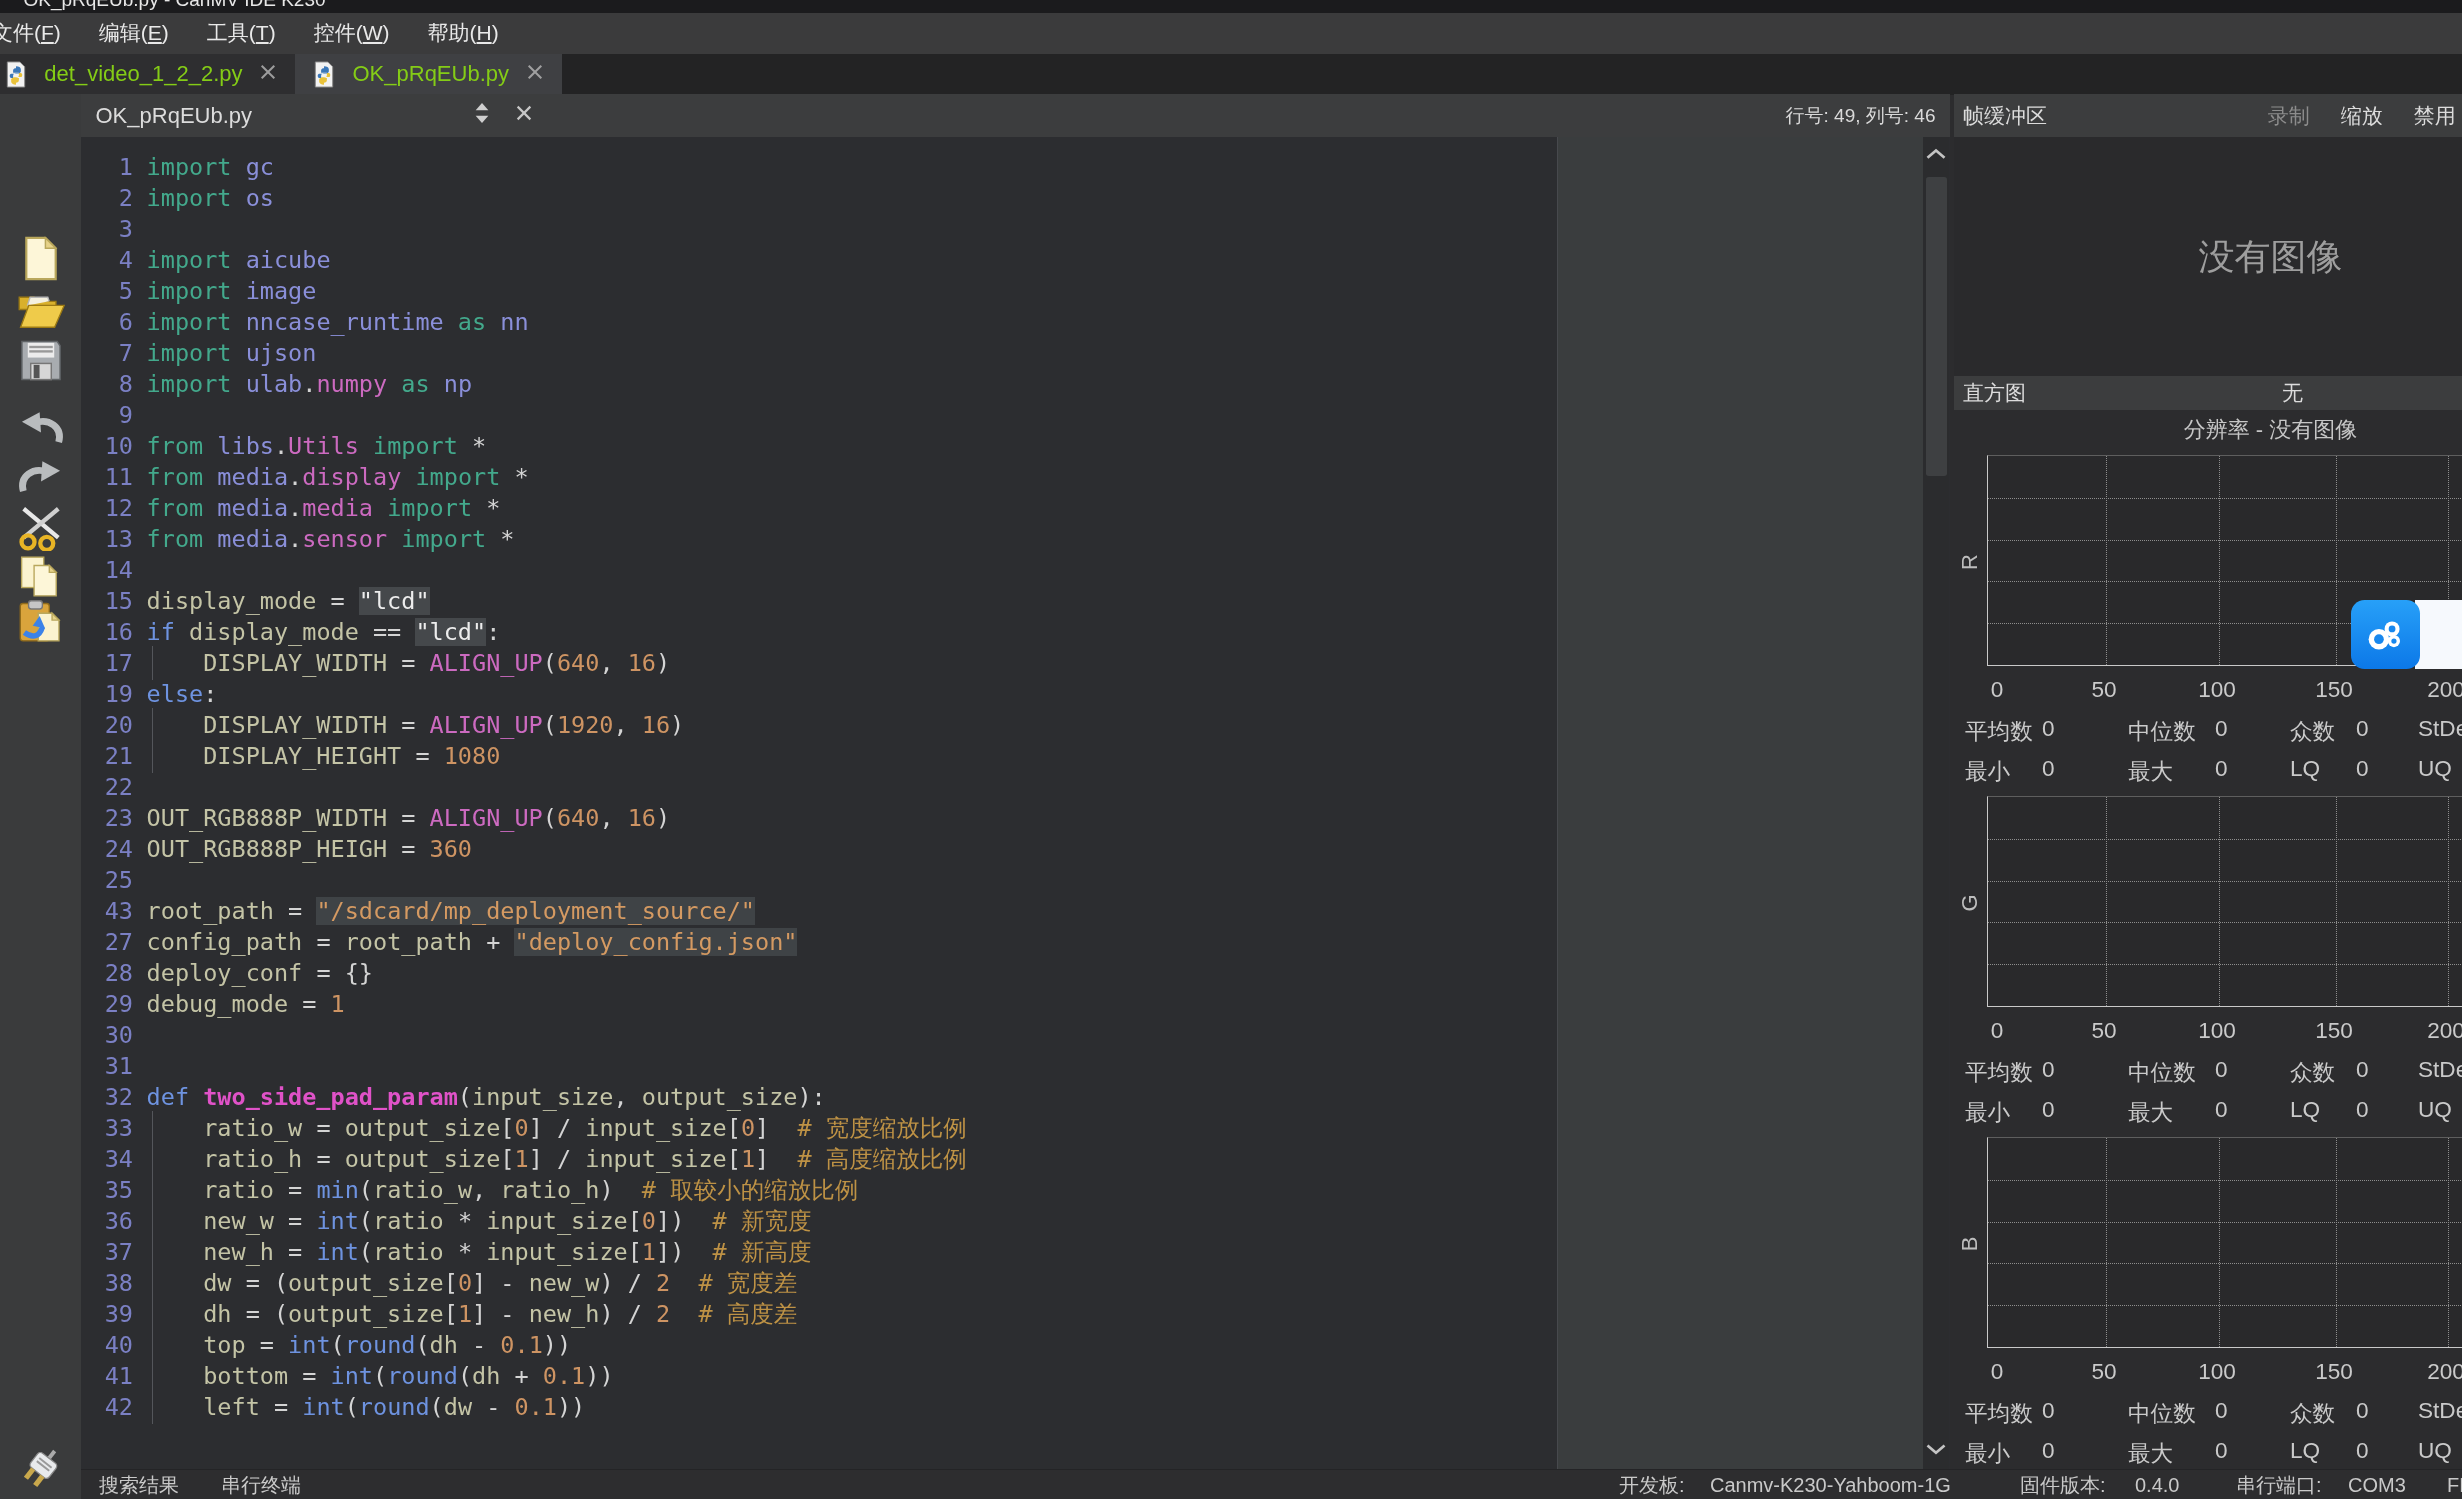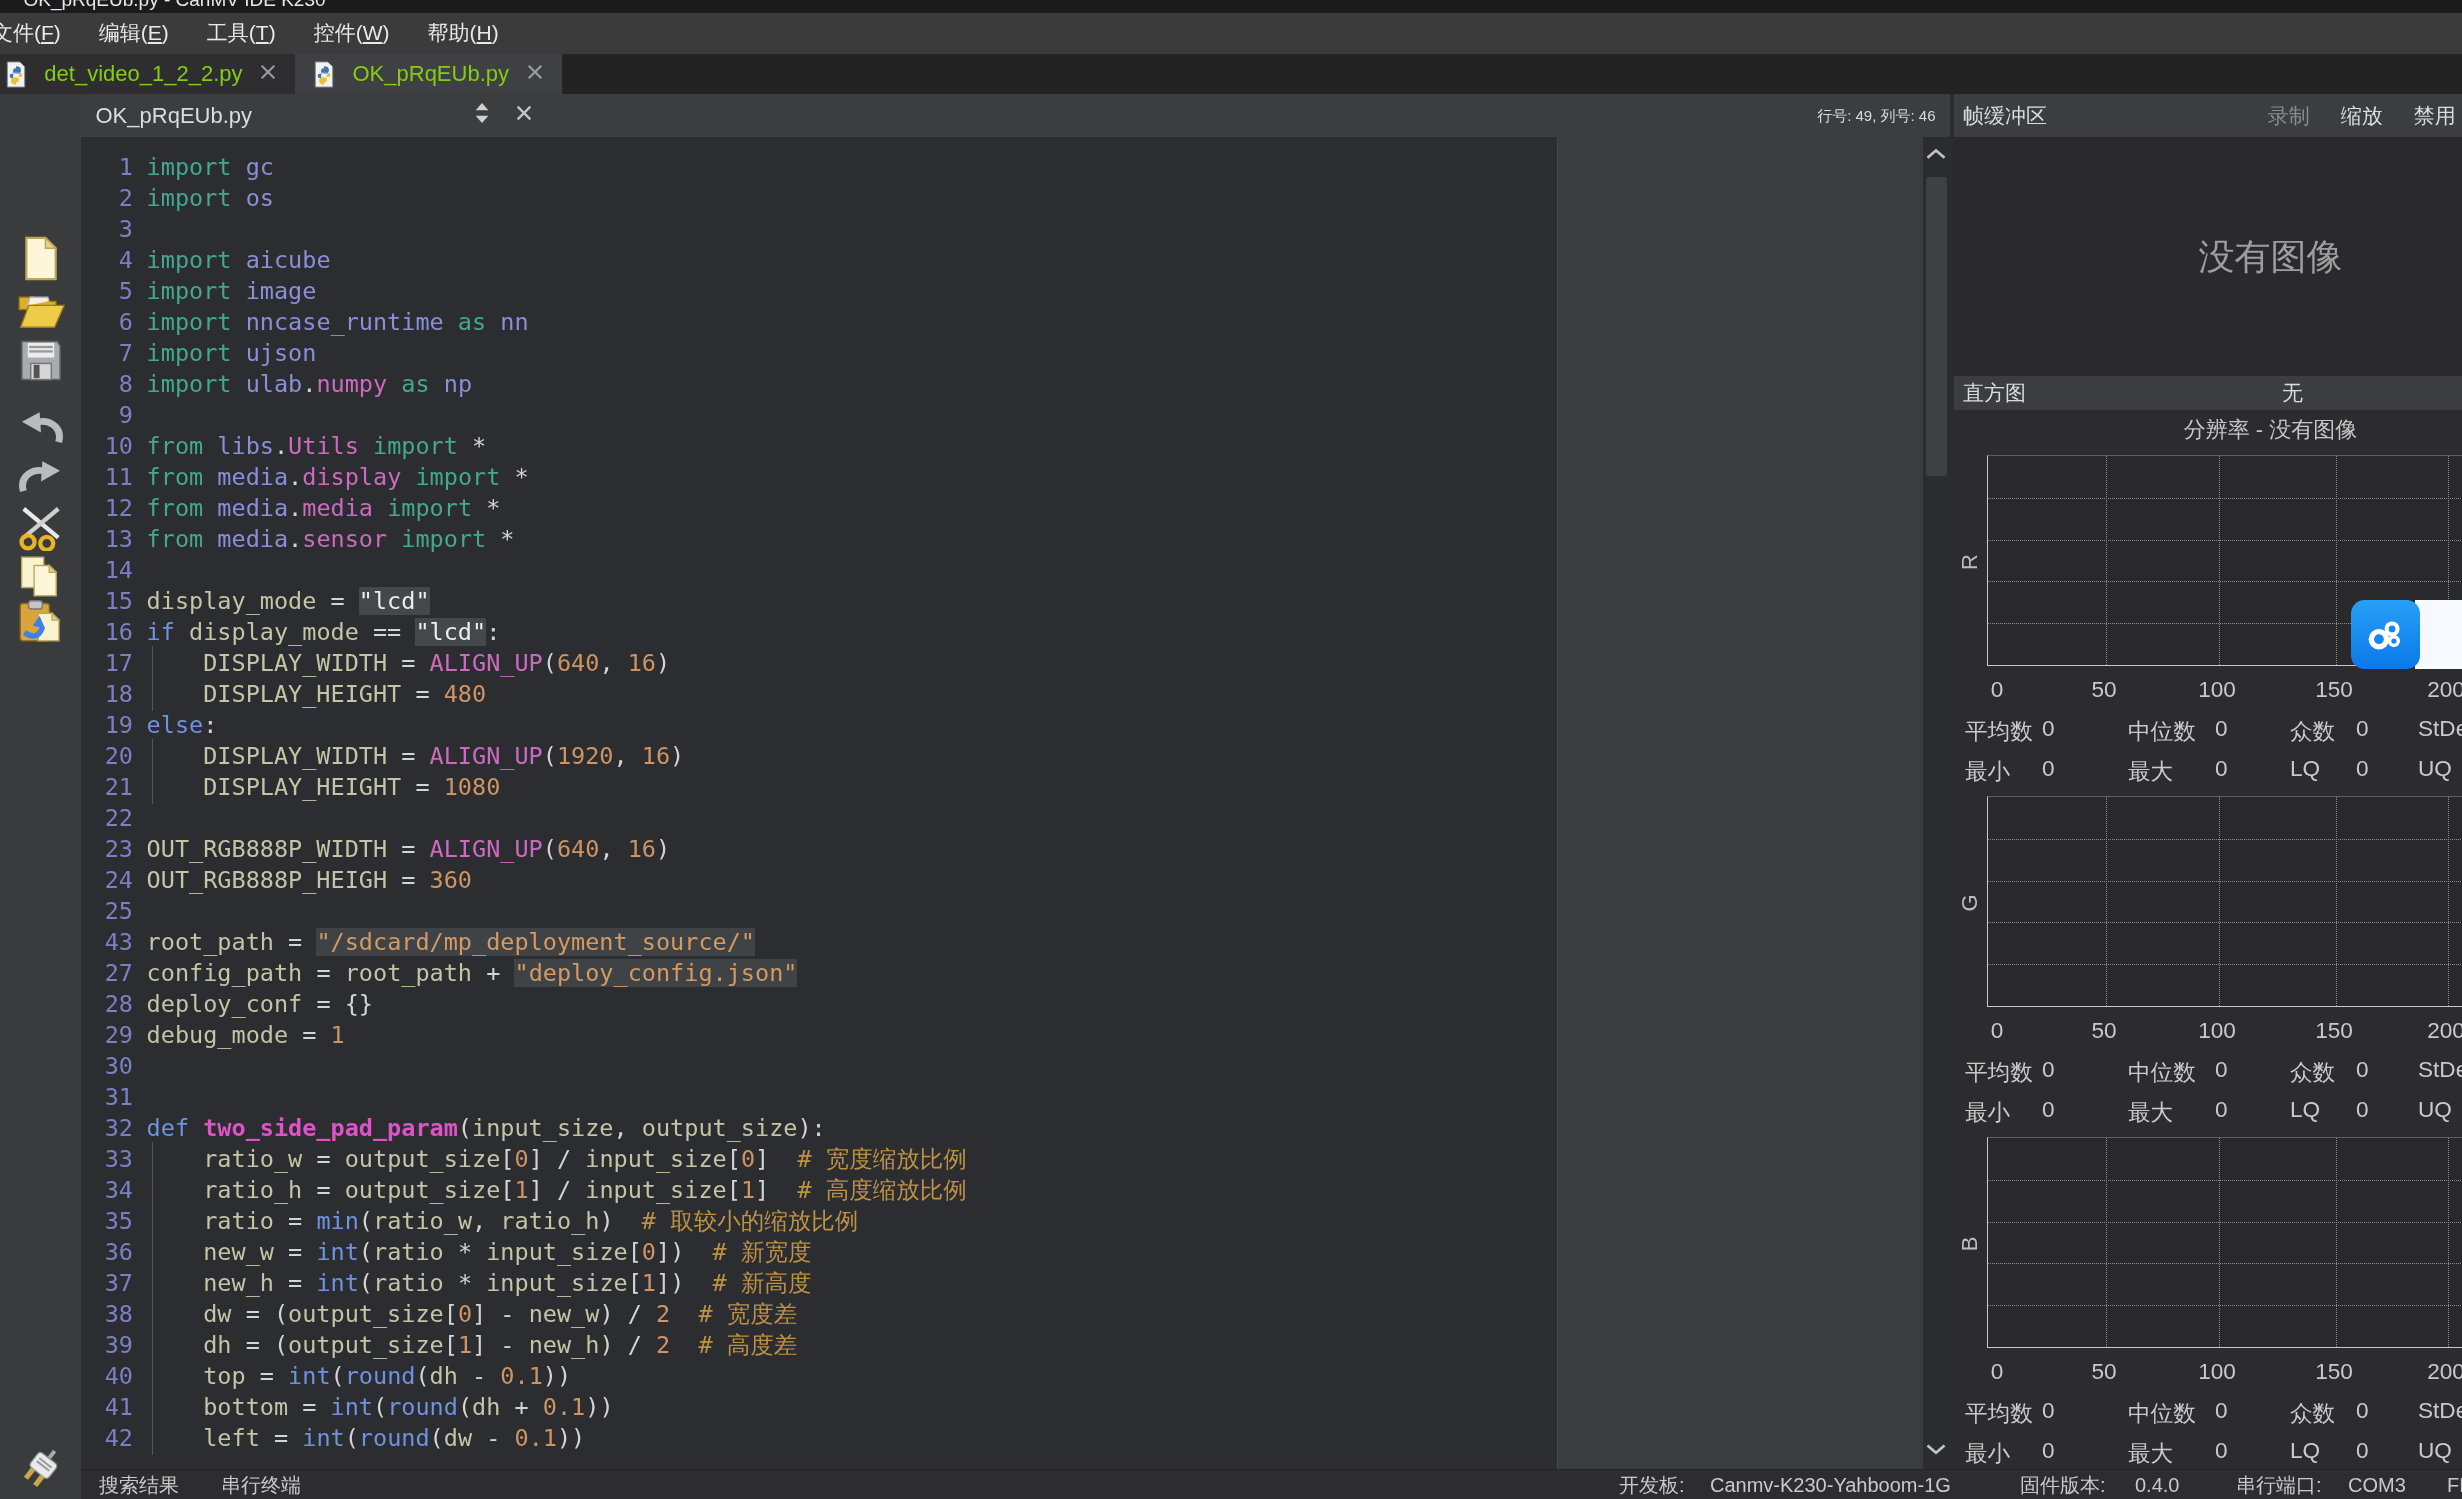--- a/index.html
+++ b/index.html
@@ -20,21 +20,21 @@
   
   .lefttoolbar{position:absolute;top:94px;left:0;width:81px;bottom:0;background:#3A3B3C;}
   .tool-icon{position:absolute;left:50%;transform:translateX(-50%);width:49px;height:47px;}
   .tool-icon svg{width:100%;height:100%;}
   
   .editor{position:absolute;top:94px;left:81px;width:1869px;bottom:31px;background:#2C2D30;}
   .ed-header{height:43px;background:#3C3D3E;position:relative;font-size:22px;color:#DCDCDC;}
   .ed-title{position:absolute;left:14.5px;top:50%;transform:translateY(-50%);}
   .ed-split{position:absolute;left:391px;top:50%;transform:translateY(-50%);}
   .ed-close{position:absolute;left:433px;top:50%;transform:translateY(-50%);}
-  .linecol{position:absolute;right:14.5px;top:50%;transform:translateY(-50%);font-size:15px;color:#DADADA;}
+  .linecol{position:absolute;right:14.5px;top:50%;transform:translateY(-50%);font-size:19px;color:#DADADA;}
   .ed-body{position:absolute;top:43px;left:0;right:0;bottom:0;overflow:hidden;background:#2C2D30;}
   .beyond{position:absolute;top:0;bottom:0;left:1476px;width:367px;background:#3A3D3E;border-left:0.9px solid #47494D;}
   .vscroll{position:absolute;top:0;bottom:0;left:1842px;width:26px;background:#2B2C2E;}
   .vs-up{position:absolute;top:9px;left:0;}
   .vs-down{position:absolute;bottom:9px;left:0;}
   .vs-handle{position:absolute;top:40px;left:2.7px;width:21px;height:299px;background:#3E4042;border-radius:2.7px;}
   .codewrap{position:absolute;top:14.5px;left:0;font-family:"DejaVu Sans Mono",monospace;font-size:23.5px;line-height:31px;}
   .line{display:flex;white-space:pre;height:31px;}
   .ln{width:52px;flex:none;text-align:right;margin-right:13.6px;color:#7B80C4;}
   .code{position:relative;}
@@ -205,21 +205,20 @@
         <div class="line"><span class="ln">8</span><span class="code"><span class="k">import </span><span class="m">ulab</span><span class="o">.</span><span class="p">numpy</span><span class="k"> as </span><span class="m">np</span></span></div>
         <div class="line"><span class="ln">9</span></div>
         <div class="line"><span class="ln">10</span><span class="code"><span class="k">from </span><span class="m">libs</span><span class="o">.</span><span class="p">Utils</span><span class="k"> import </span><span class="o">*</span></span></div>
         <div class="line"><span class="ln">11</span><span class="code"><span class="k">from </span><span class="m">media</span><span class="o">.</span><span class="p">display</span><span class="k"> import </span><span class="o">*</span></span></div>
         <div class="line"><span class="ln">12</span><span class="code"><span class="k">from </span><span class="m">media</span><span class="o">.</span><span class="p">media</span><span class="k"> import </span><span class="o">*</span></span></div>
         <div class="line"><span class="ln">13</span><span class="code"><span class="k">from </span><span class="m">media</span><span class="o">.</span><span class="p">sensor</span><span class="k"> import </span><span class="o">*</span></span></div>
         <div class="line"><span class="ln">14</span><span class="code"></span></div>
         <div class="line"><span class="ln">15</span><span class="code"><span class="v">display_mode</span><span class="o"> = </span><span class="sh">"lcd"</span></span></div>
         <div class="line"><span class="ln">16</span><span class="code"><span class="c">if </span><span class="v">display_mode</span><span class="o"> == </span><span class="sh">"lcd"</span><span class="o">:</span></span></div>
         <div class="line ind"><span class="ln">17</span><span class="code"><span class="w">    </span><span class="v">DISPLAY_WIDTH</span><span class="o"> = </span><span class="p">ALIGN_UP</span><span class="o">(</span><span class="nu">640</span><span class="o">, </span><span class="nu">16</span><span class="o">)</span></span></div>
-        <div class="line ind"><span class="ln">18</span><span class="code"><span class="w">    </span><span class="v">DISPLAY_HEIGHT</span><span class="o"> = </span><span class="nu">480</span></span></div>
         <div class="line"><span class="ln">19</span><span class="code"><span class="c">else</span><span class="o">:</span></span></div>
         <div class="line ind"><span class="ln">20</span><span class="code"><span class="w">    </span><span class="v">DISPLAY_WIDTH</span><span class="o"> = </span><span class="p">ALIGN_UP</span><span class="o">(</span><span class="nu">1920</span><span class="o">, </span><span class="nu">16</span><span class="o">)</span></span></div>
         <div class="line ind"><span class="ln">21</span><span class="code"><span class="w">    </span><span class="v">DISPLAY_HEIGHT</span><span class="o"> = </span><span class="nu">1080</span></span></div>
         <div class="line"><span class="ln">22</span><span class="code"></span></div>
         <div class="line"><span class="ln">23</span><span class="code"><span class="v">OUT_RGB888P_WIDTH</span><span class="o"> = </span><span class="p">ALIGN_UP</span><span class="o">(</span><span class="nu">640</span><span class="o">, </span><span class="nu">16</span><span class="o">)</span></span></div>
         <div class="line"><span class="ln">24</span><span class="code"><span class="v">OUT_RGB888P_HEIGH</span><span class="o"> = </span><span class="nu">360</span></span></div>
         <div class="line"><span class="ln">25</span><span class="code"></span></div>
         <div class="line"><span class="ln">43</span><span class="code"><span class="v">root_path</span><span class="o"> = </span><span class="strh">"/sdcard/mp_deployment_source/"</span></span></div>
         <div class="line"><span class="ln">27</span><span class="code"><span class="v">config_path</span><span class="o"> = </span><span class="v">root_path</span><span class="o"> + </span><span class="strh">"deploy_config.json"</span></span></div>
         <div class="line"><span class="ln">28</span><span class="code"><span class="v">deploy_conf</span><span class="o"> = {}</span></span></div>

